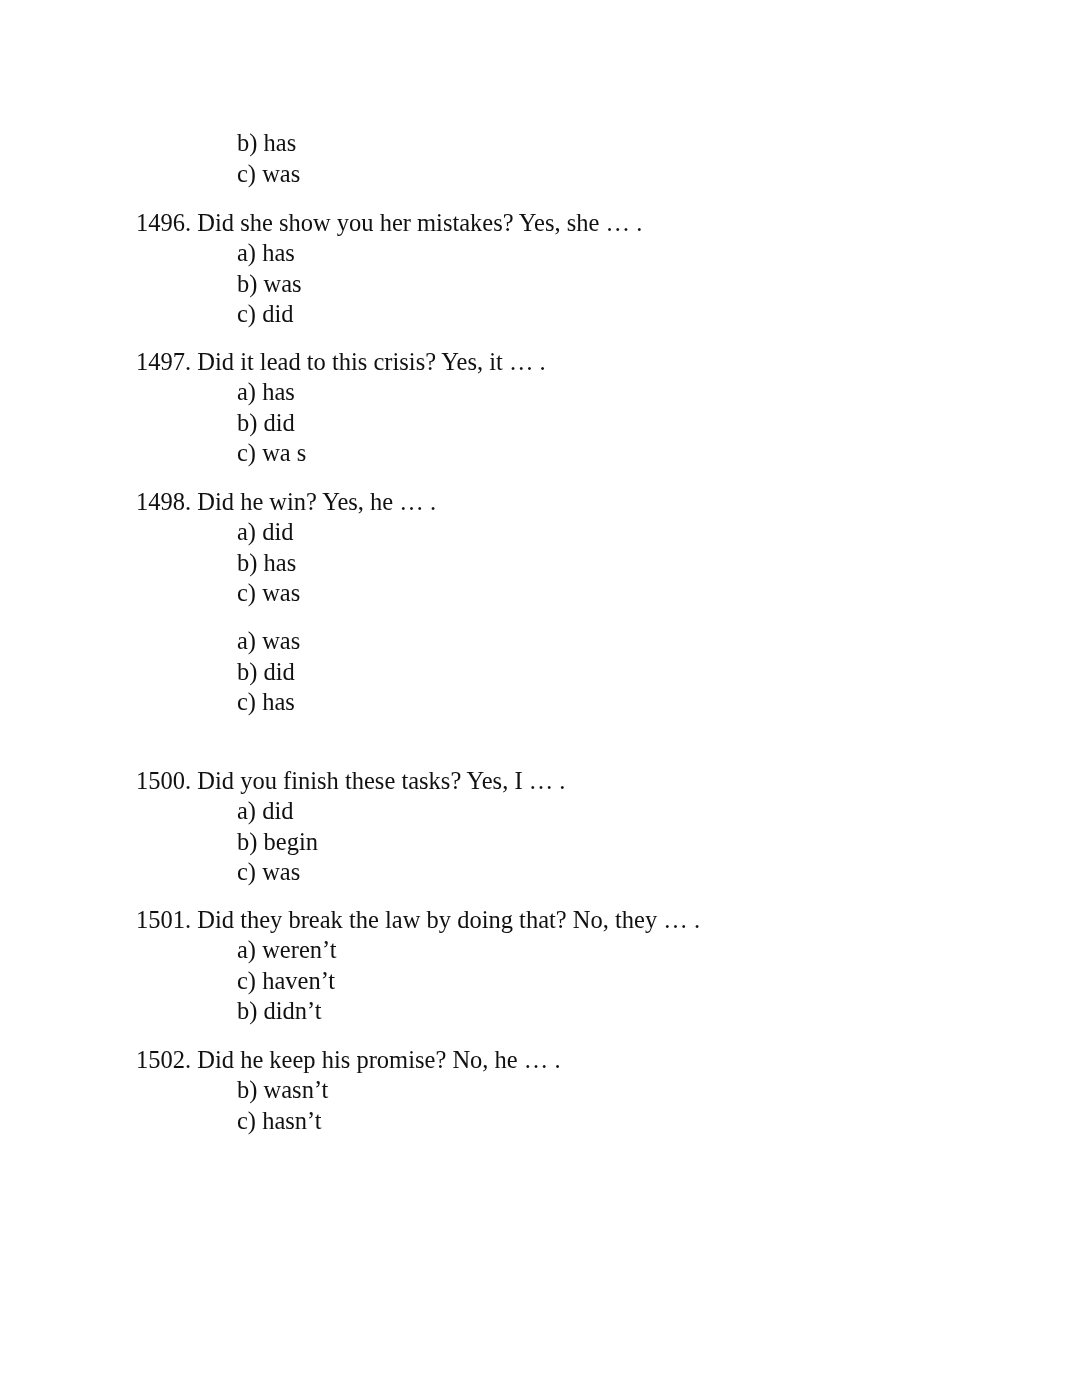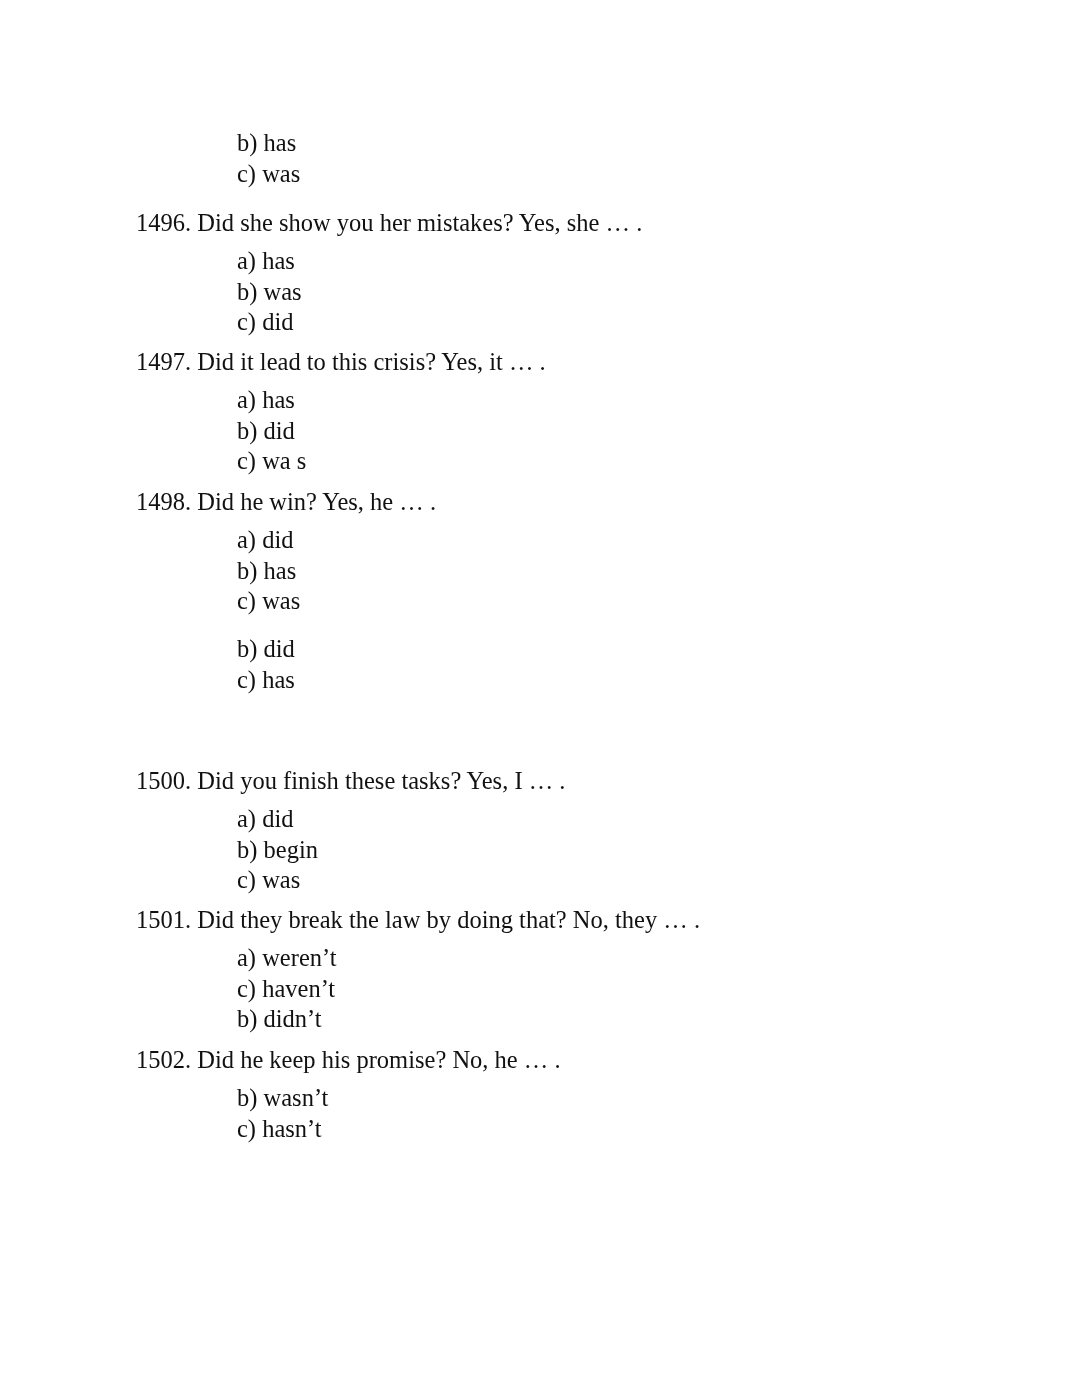--- a/index.html
+++ b/index.html
@@ -3,21 +3,21 @@
 <meta charset="utf-8">
 <style>
   html, body { margin: 0; padding: 0; background: #ffffff; }
   body { width: 1080px; height: 1397px; position: relative; overflow: hidden;
          font-family: "Liberation Serif", "DejaVu Serif", serif; color: #111111; }
   .page { position: absolute; left: 0; top: 0; width: 1080px; height: 1397px; }
   .fragment { position: absolute; left: 237px; top: 128px; }
   .opt { font-size: 24.5px; line-height: 30.5px; height: 30.5px; white-space: nowrap; }
   .q { position: absolute; left: 136px; }
   .qline { font-size: 24.5px; line-height: 30px; height: 30px; white-space: nowrap; font-family: Liberation Serif, serif; }
-  .opts { margin-left: 101px; margin-top: 8px; }
+  .opts { margin-left: 101px; }
 </style>
 </head>
 <body>
 
 <div class="page">
   <div class="fragment">
     <div class="opt">b) has</div>
     <div class="opt">c) was</div>
   </div>
 
@@ -43,20 +43,21 @@
     <div class="qline"><span>1498.</span> <span>Did he win? Yes, he … .</span></div>
     <div class="opts">
       <div class="opt">a) did</div>
       <div class="opt">b) has</div>
       <div class="opt">c) was</div>
     </div>
   </div>
 
   <div class="q" style="top:626px">
     <div class="opts">
+      <div class="opt">a) was</div>
       <div class="opt">b) did</div>
       <div class="opt">c) has</div>
     </div>
   </div>
 
   <div class="q" style="top:766px">
     <div class="qline"><span>1500.</span> <span>Did you finish these tasks? Yes, I … .</span></div>
     <div class="opts">
       <div class="opt">a) did</div>
       <div class="opt">b) begin</div>

